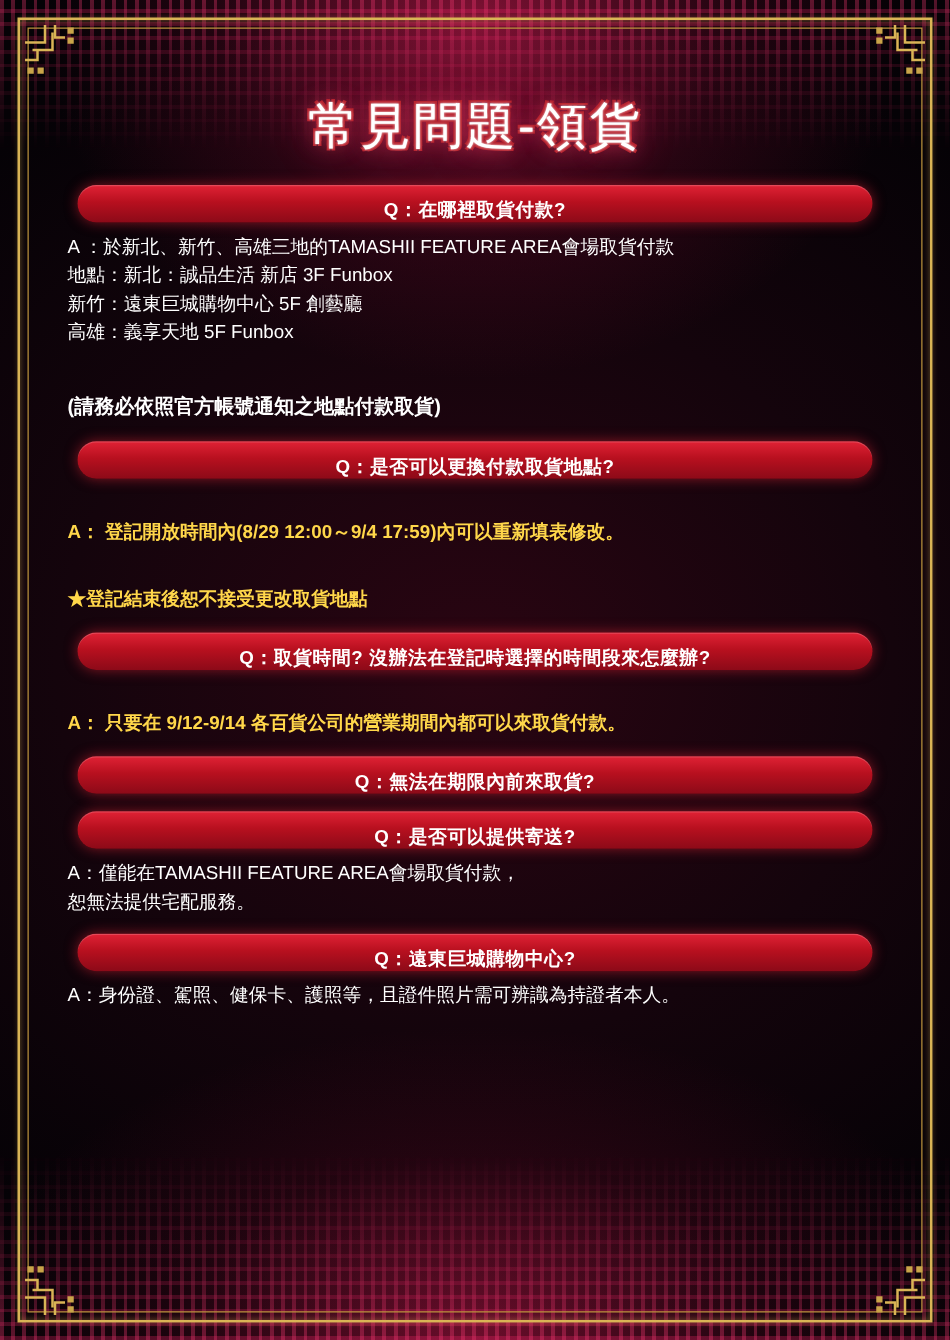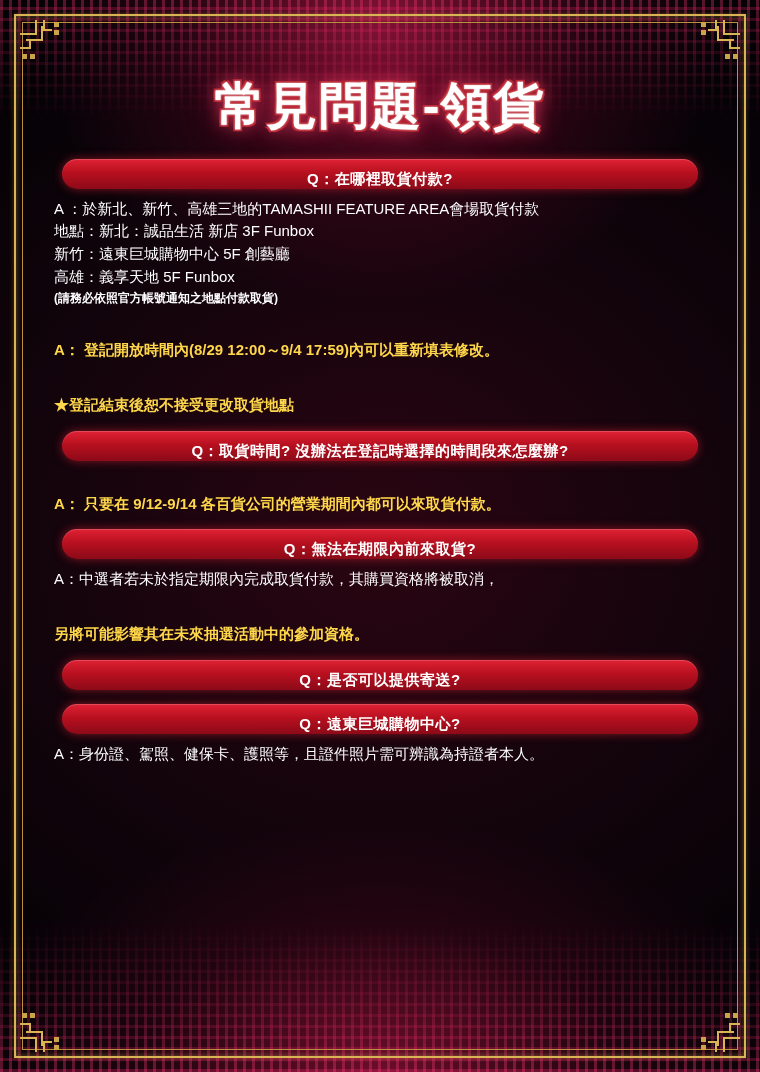--- a/index.html
+++ b/index.html
@@ -58,24 +58,24 @@
   .corner.tr { right: 18px; top: 18px; transform: scaleX(-1); }
   .corner.bl { left: 18px;  bottom: 18px; transform: scaleY(-1); }
   .corner.br { right: 18px; bottom: 18px; transform: scale(-1,-1); }
 
   .content {
     position: absolute; left: 0; top: 0; right: 0; bottom: 0;
     padding: 56px 40px 40px 40px;
   }
   h1.title {
     text-align: center;
-    font-size: 50px;
+    font-size: 40px;
     line-height: 1.05;
     letter-spacing: 2px;
-    font-weight: bold;
+    font-weight: normal;
     color: #ffffff;
     margin-top: 24px;
     margin-bottom: 26px;
     text-shadow:
       0 0 2px #fff,
       2px 2px 0 #b8232f,
       -2px 2px 0 #b8232f,
       2px -2px 0 #b8232f,
       -2px -2px 0 #b8232f,
       0 0 16px rgba(255,70,110,.8),
@@ -100,21 +100,21 @@
   }
   .a-block {
     text-align: left;
     color: #ffffff;
     font-size: 15px;
     line-height: 1.52;
     padding: 0 14px;
   }
   .a-block .line { display: block; white-space: nowrap; }
   .a-block .yellow { color: #ffd74a; font-weight: bold; margin-top: 32px; }
-  .a-block .small { font-size: 12px; }
+  .a-block .small { font-size: 16px; margin-top: 36px; }
   .a-block .bold { font-weight: bold; }
 </style>
 </head>
 <body>
 
 <div id="poster">
 
   <div class="speckle top"></div>
   <div class="speckle bottom"></div>
 
@@ -195,46 +195,49 @@
           </div>
           <div class="a-block">
             <span class="line">A ：於新北、新竹、高雄三地的TAMASHII FEATURE AREA會場取貨付款</span>
             <span class="line">地點：新北：誠品生活 新店 3F Funbox</span>
             <span class="line">新竹：遠東巨城購物中心 5F 創藝廳</span>
             <span class="line">高雄：義享天地 5F Funbox</span>
             <span class="line small bold">(請務必依照官方帳號通知之地點付款取貨)</span>
           </div>
         </div>
         <div class="qa">
+          <div class="q-bar">
+            <span>Q：是否可以更換付款取貨地點?</span>
+          </div>
           <div class="a-block">
             <span class="line yellow">A： 登記開放時間內(8/29 12:00～9/4 17:59)內可以重新填表修改。</span>
             <span class="line yellow">★登記結束後恕不接受更改取貨地點</span>
           </div>
         </div>
         <div class="qa">
           <div class="q-bar">
             <span>Q：取貨時間? 沒辦法在登記時選擇的時間段來怎麼辦?</span>
           </div>
           <div class="a-block">
             <span class="line yellow">A： 只要在 9/12-9/14 各百貨公司的營業期間內都可以來取貨付款。</span>
           </div>
         </div>
         <div class="qa">
           <div class="q-bar">
             <span>Q：無法在期限內前來取貨?</span>
           </div>
-          <div class="a-block">
-            <span class="line">A：中選者若未於指定期限內完成取貨付款，其購買資格將被取消，</span>
-            <span class="line yellow">另將可能影響其在未來抽選活動中的參加資格。</span>
-          </div>
         </div>
         <div class="qa">
           <div class="q-bar">
             <span>Q：是否可以提供寄送?</span>
           </div>
+          <div class="a-block">
+            <span class="line">A：僅能在TAMASHII FEATURE AREA會場取貨付款，</span>
+            <span class="line">恕無法提供宅配服務。</span>
+          </div>
         </div>
         <div class="qa">
           <div class="q-bar">
             <span>Q：遠東巨城購物中心?</span>
           </div>
           <div class="a-block">
             <span class="line">A：身份證、駕照、健保卡、護照等，且證件照片需可辨識為持證者本人。</span>
           </div>
         </div>
       </div>

